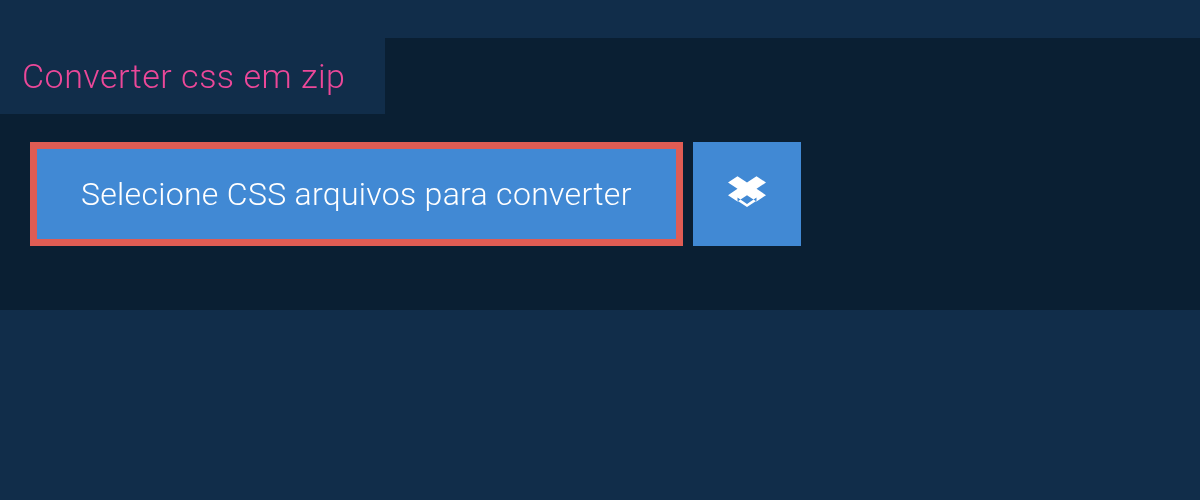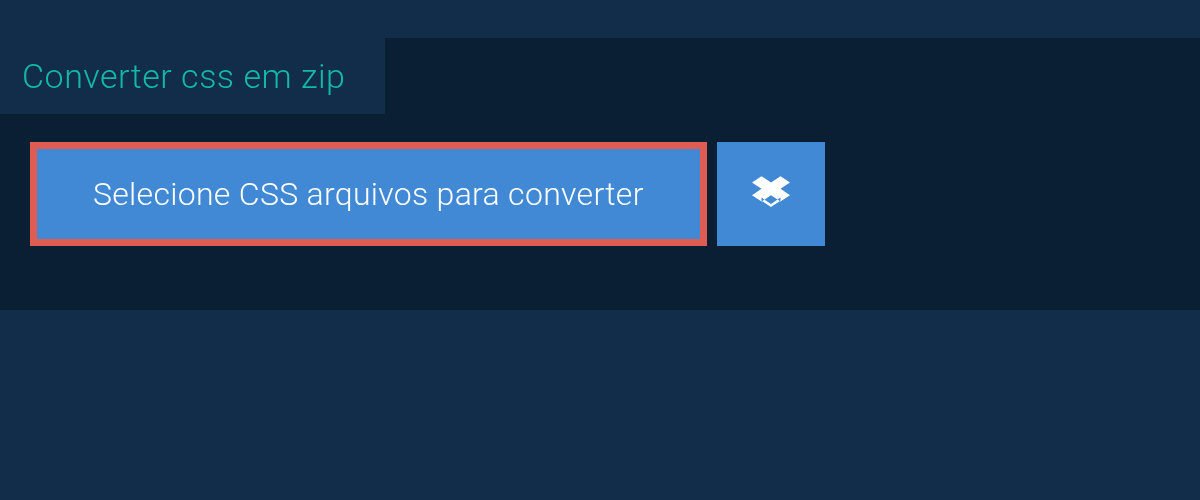--- a/index.html
+++ b/index.html
@@ -17,40 +17,40 @@
     .top-strip {
       height: 38px;
       background: #112d4a;
     }
     .container {
       padding: 0;
     }
     .tab-header {
       display: inline-block;
       background: #112d4a;
-      color: #14b8a6;
+      color: #ec4899;
       font-size: 34px;
       font-weight: 300;
       padding: 18px 40px 18px 22px;
       letter-spacing: 0.5px;
     }
     .button-row {
       display: flex;
       margin-top: 28px;
       margin-left: 30px;
       gap: 10px;
       align-items: stretch;
     }
     .select-button {
       background: #4189d4;
       border: 7px solid #df5c54;
       color: #ffffff;
       font-size: 32px;
       font-weight: 300;
-      padding: 26px 56px;
+      padding: 26px 44px;
       display: flex;
       align-items: center;
       justify-content: flex-start;
       cursor: pointer;
       letter-spacing: 0.3px;
     }
     .dropbox-button {
       background: #4189d4;
       width: 108px;
       display: flex;

